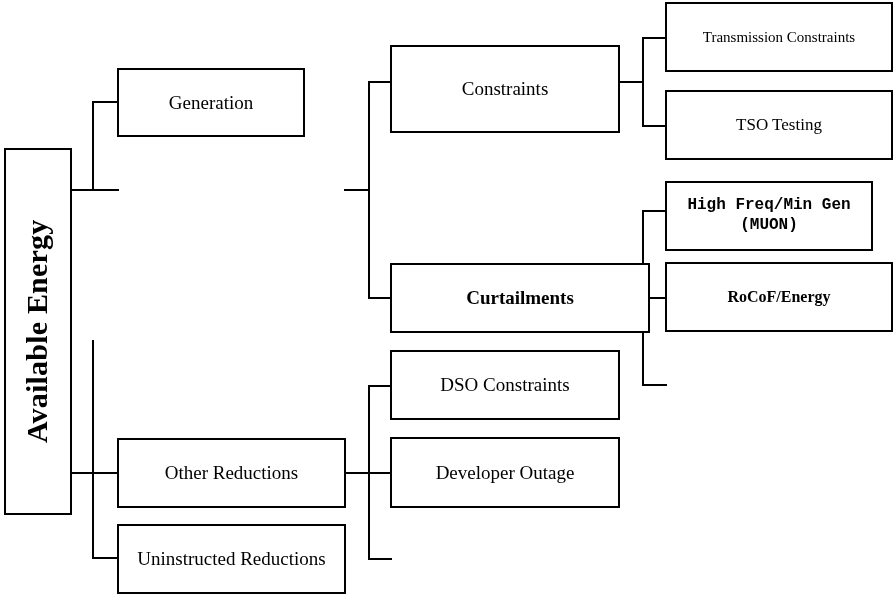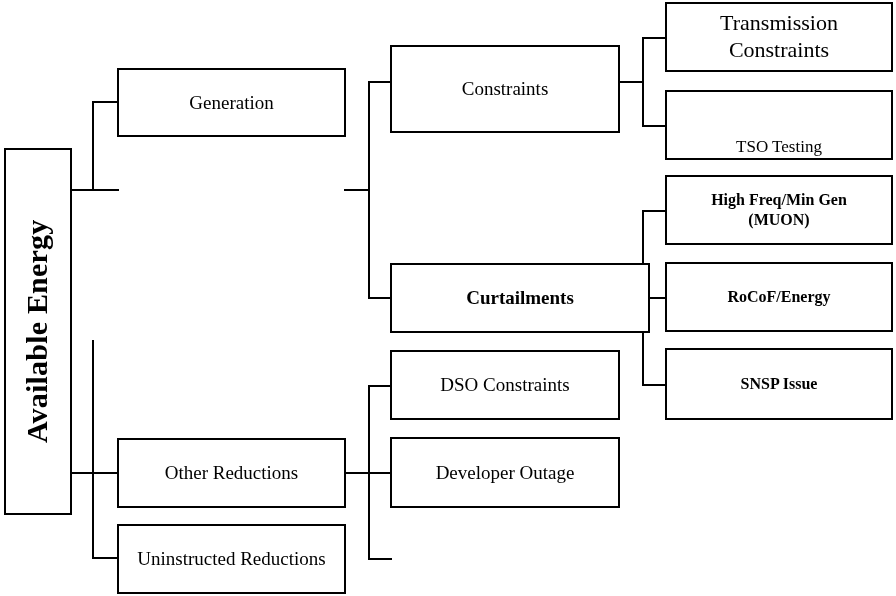--- a/index.html
+++ b/index.html
@@ -94,21 +94,21 @@
   <div class="conn h" style="left:618px; top:297px; width:26px;"></div>
   <div class="conn v" style="left:642px; top:210px; height:175px;"></div>
   <div class="conn h" style="left:642px; top:210px; width:25px;"></div>
   <div class="conn h" style="left:642px; top:297px; width:25px;"></div>
   <div class="conn h" style="left:642px; top:384px; width:25px;"></div>
 
   <div class="node" id="root-node">
     <span class="lbl">Available Energy</span>
   </div>
 
-  <div class="node" style="left:117px; top:68px; width:229px; height:69px;">
+  <div class="node" style="left:117px; top:68px; width:188px; height:69px;">
     <span class="lbl w-regular" style="font-size:19px;">Generation</span>
   </div>
   <div class="node" style="left:117px; top:524px; width:229px; height:70px;">
     <span class="lbl w-regular" style="font-size:19px;">Uninstructed Reductions</span>
   </div>
   <div class="node" style="left:117px; top:438px; width:229px; height:70px;">
     <span class="lbl w-regular" style="font-size:19px;">Other Reductions</span>
   </div>
 
   <div class="node" style="left:390px; top:45px; width:230px; height:88px;">
@@ -118,29 +118,26 @@
     <span class="lbl w-bold" style="font-size:19px;">Curtailments</span>
   </div>
   <div class="node" style="left:390px; top:437px; width:230px; height:71px;">
     <span class="lbl w-regular" style="font-size:19px;">Developer Outage</span>
   </div>
   <div class="node" style="left:390px; top:350px; width:230px; height:70px;">
     <span class="lbl w-regular" style="font-size:19px;">DSO Constraints</span>
   </div>
 
   <div class="node" style="left:665px; top:2px; width:228px; height:70px;">
-    <span class="lbl w-regular" style="font-size:22px;">Transmission Constraints</span>
+    <span class="lbl w-regular" style="font-size:15px;">Transmission Constraints</span>
   </div>
-  <div class="node" style="left:665px; top:90px; width:228px; height:70px;align-items:flex-end;">
+  <div class="node" style="left:665px; top:90px; width:228px; height:70px;">
     <span class="lbl w-regular" style="font-size:17px;">TSO Testing</span>
   </div>
-  <div class="node" style="left:665px; top:175px; width:228px; height:70px;">
+  <div class="node" style="left:665px; top:181px; width:208px; height:70px;font-family:Liberation Mono, monospace;">
     <span class="lbl w-bold" style="font-size:16px;">High Freq/Min Gen
 (MUON)</span>
   </div>
   <div class="node" style="left:665px; top:262px; width:228px; height:70px;">
     <span class="lbl w-bold" style="font-size:16px;">RoCoF/Energy</span>
   </div>
-  <div class="node" style="left:665px; top:348px; width:228px; height:72px;">
-    <span class="lbl w-bold" style="font-size:16px;">SNSP Issue</span>
-  </div>
 
 </div>
 
 </body></html>

